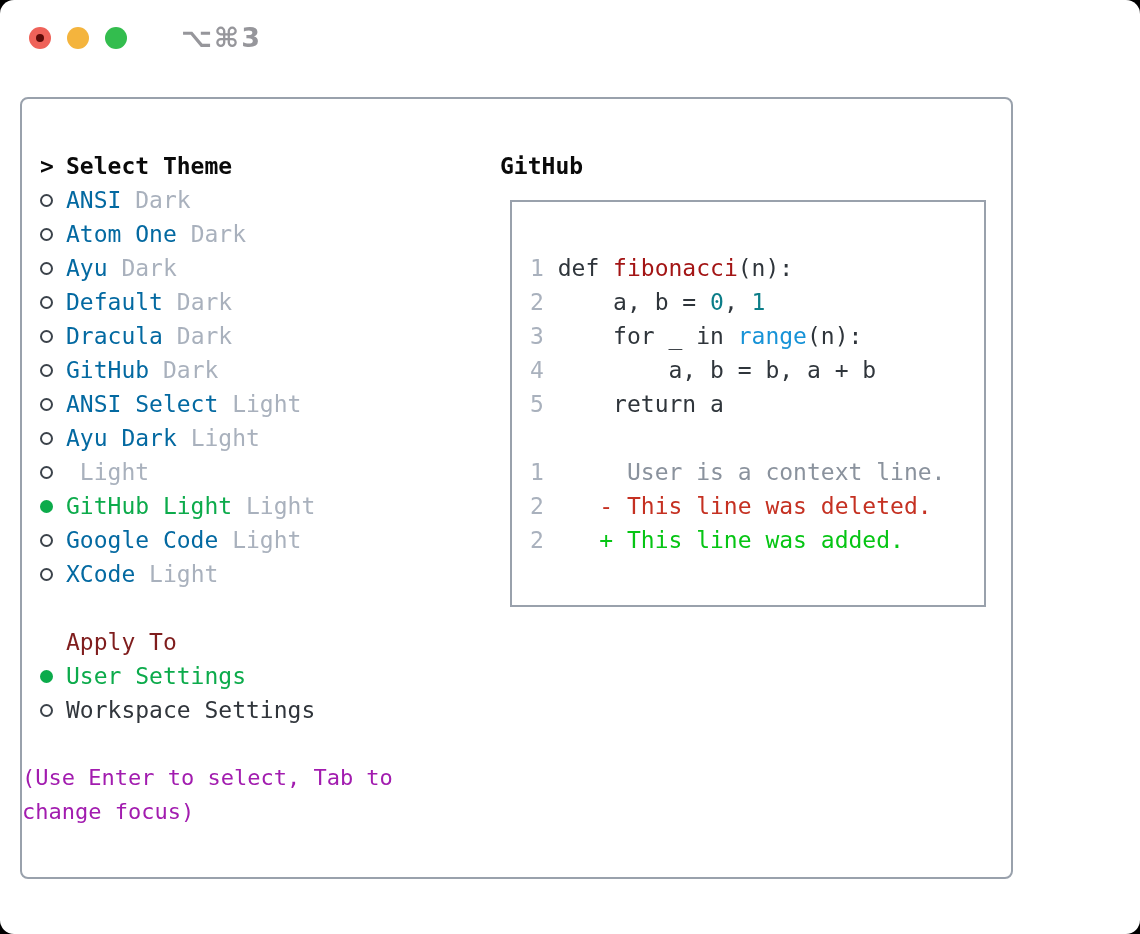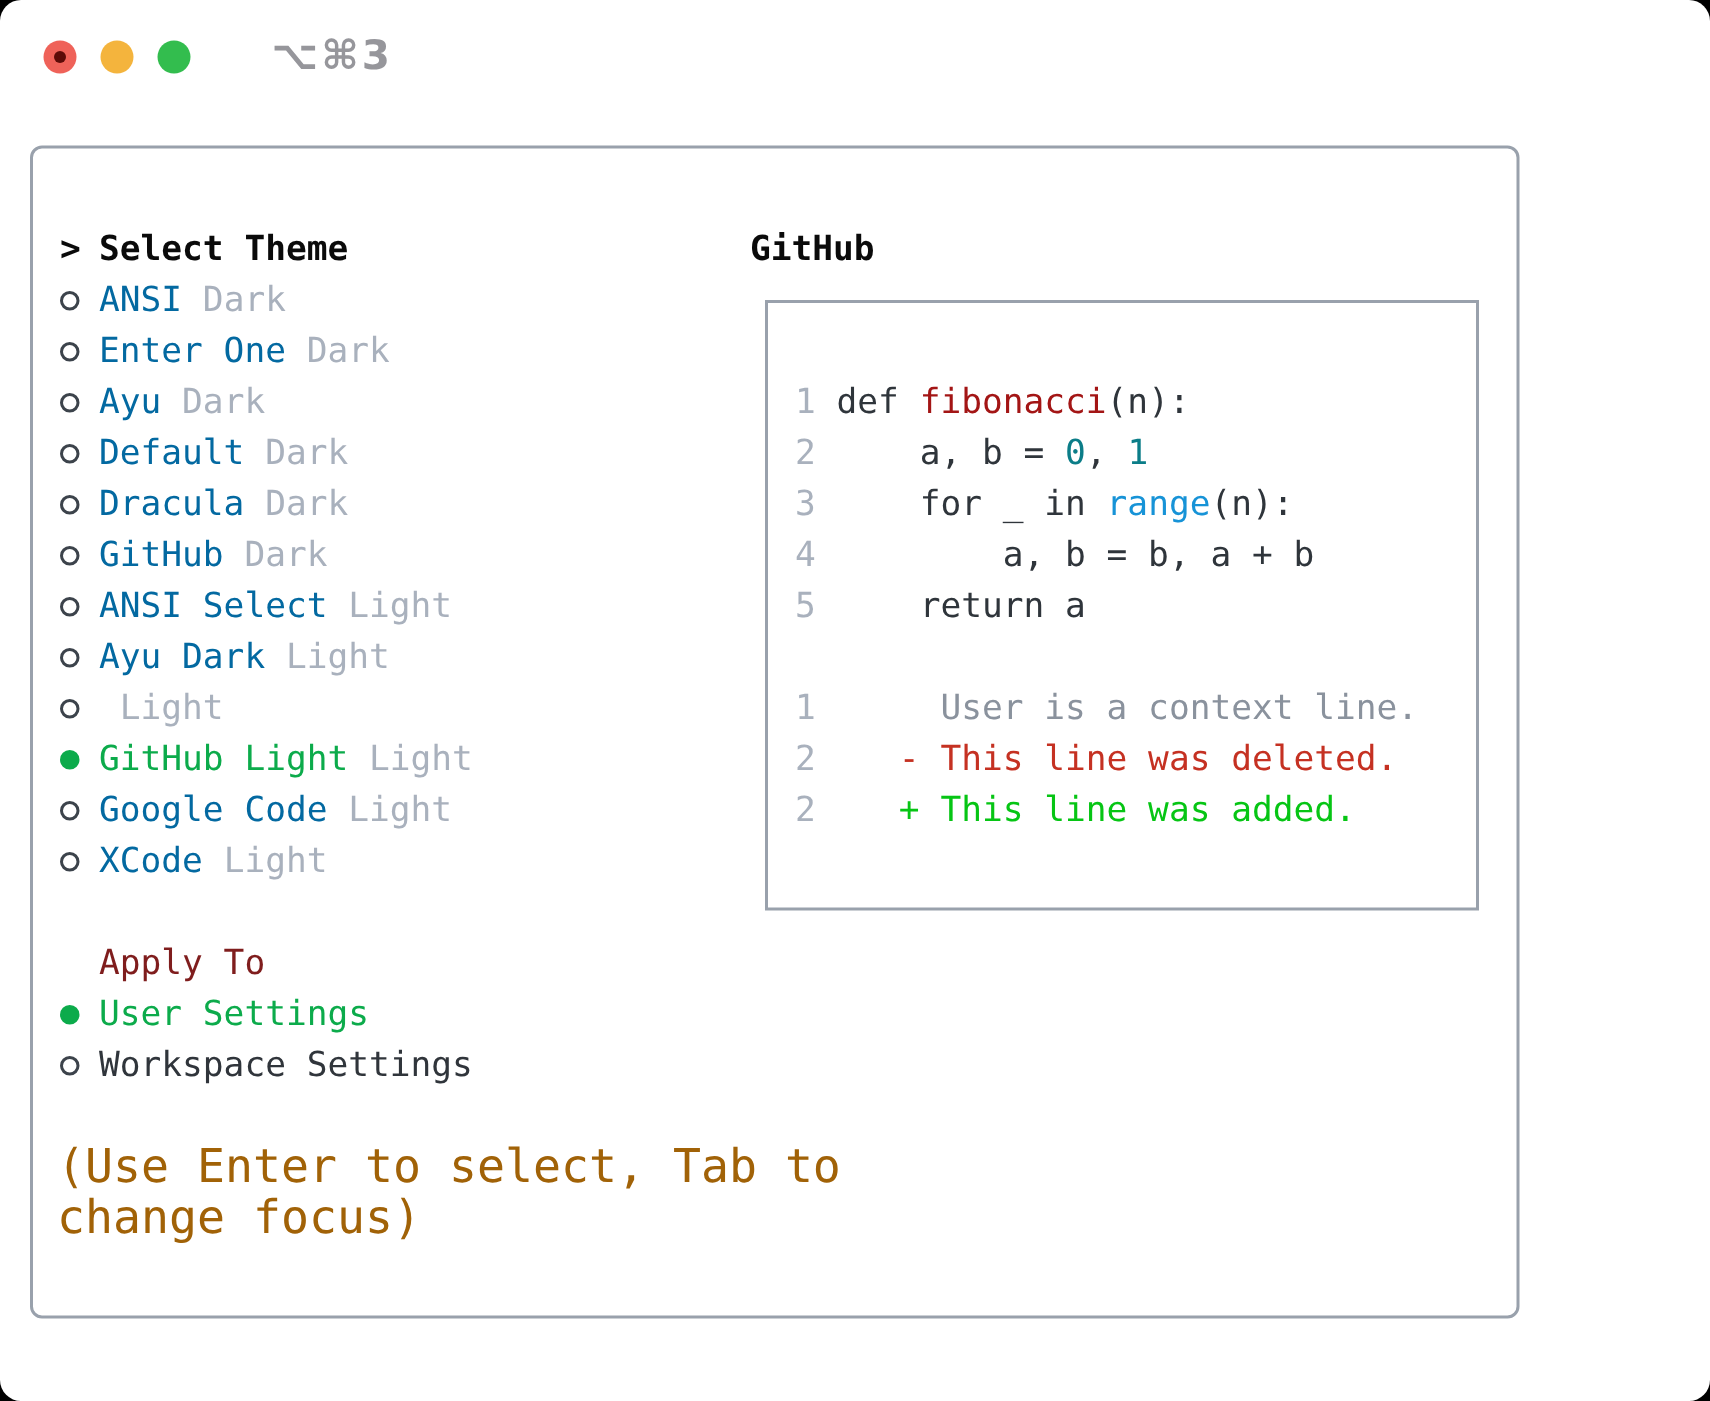--- a/index.html
+++ b/index.html
@@ -39,21 +39,21 @@
   .marker { width: 28px; flex: 0 0 28px; display: flex; align-items: center; }
   .prompt { font-weight: 700; color: #0a0a0a; font-size: 23px; padding-left: 2px; }
   .radio { width: 13px; height: 13px; border-radius: 50%; border: 2px solid #3c434b; margin-left: 2px; }
   .radio.on { background: #0cab4b; border-color: #0cab4b; }
   .hdr { font-weight: 700; color: #0a0a0a; }
   .theme-name { color: #0369a1; }
   .theme-name.on { color: #0cab4b; }
   .variant { color: #a9b1bd; }
   .apply-hdr { color: #7f1d1d; }
   .opt-name.on { color: #0cab4b; }
-  .help { padding-left: 16px; font-size: 31px; line-height: 34px; color: #a16207; white-space: pre; }
+  .help { font-size: 22px; line-height: 34px; color: #a21caf; white-space: pre; }
 
   
   .preview-label { position: absolute; left: 478px; top: 50px; height: 34px;
     line-height: 34px; font-size: 23px; font-weight: 700; color: #0a0a0a; }
   .preview-box {
     position: absolute; left: 488px; top: 101px; width: 476px; height: 407px;
     border: 2px solid #99a1ac; background: #fff; padding: 49px 4px 0 18px; overflow: hidden;
   }
   .code-line { height: 34px; line-height: 34px; font-size: 23px; white-space: pre; }
   .lineno     { color: #a9b1bd; }
@@ -79,21 +79,21 @@
 
   <div class="panel">
 
     <div class="left-col">
       <div class="row">
         <span class="marker"><span class="prompt">&gt;</span></span>
         <span class="hdr">Select Theme</span>
       </div>
       <div id="theme-list">
           <div class="row"><span class="marker"><span class="radio"></span></span><span class="theme-name">ANSI</span><span class="variant"> Dark</span></div>
-          <div class="row"><span class="marker"><span class="radio"></span></span><span class="theme-name">Enter One</span><span class="variant"> Dark</span></div>
+          <div class="row"><span class="marker"><span class="radio"></span></span><span class="theme-name">Atom One</span><span class="variant"> Dark</span></div>
           <div class="row"><span class="marker"><span class="radio"></span></span><span class="theme-name">Ayu</span><span class="variant"> Dark</span></div>
           <div class="row"><span class="marker"><span class="radio"></span></span><span class="theme-name">Default</span><span class="variant"> Dark</span></div>
           <div class="row"><span class="marker"><span class="radio"></span></span><span class="theme-name">Dracula</span><span class="variant"> Dark</span></div>
           <div class="row"><span class="marker"><span class="radio"></span></span><span class="theme-name">GitHub</span><span class="variant"> Dark</span></div>
           <div class="row"><span class="marker"><span class="radio"></span></span><span class="theme-name">ANSI Select</span><span class="variant"> Light</span></div>
           <div class="row"><span class="marker"><span class="radio"></span></span><span class="theme-name">Ayu Dark</span><span class="variant"> Light</span></div>
           <div class="row"><span class="marker"><span class="radio"></span></span><span class="variant"> Light</span></div>
           <div class="row"><span class="marker"><span class="radio on"></span></span><span class="theme-name on">GitHub Light</span><span class="variant"> Light</span></div>
           <div class="row"><span class="marker"><span class="radio"></span></span><span class="theme-name">Google Code</span><span class="variant"> Light</span></div>
           <div class="row"><span class="marker"><span class="radio"></span></span><span class="theme-name">XCode</span><span class="variant"> Light</span></div>

